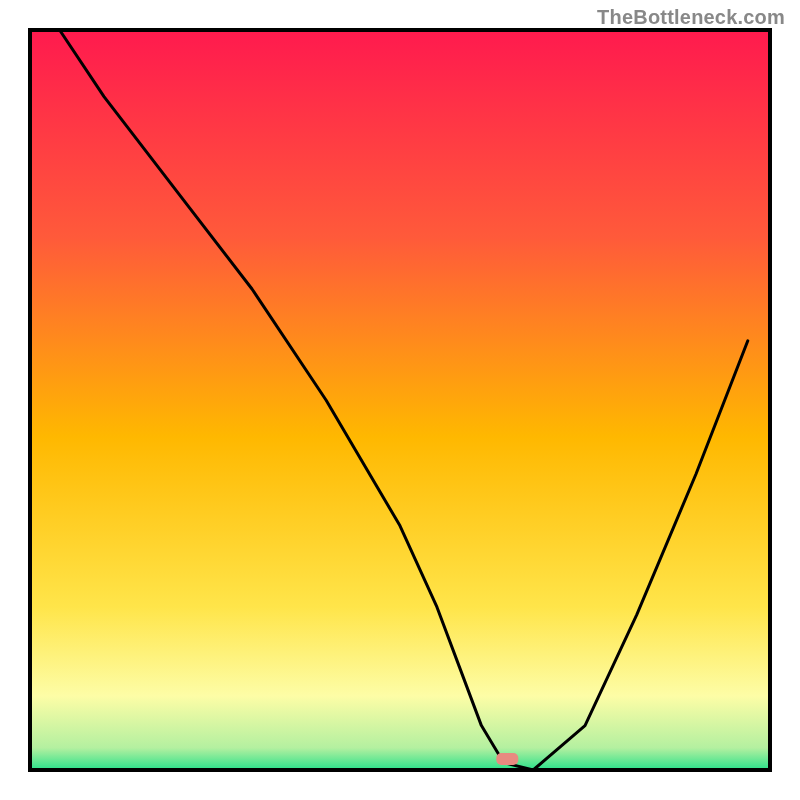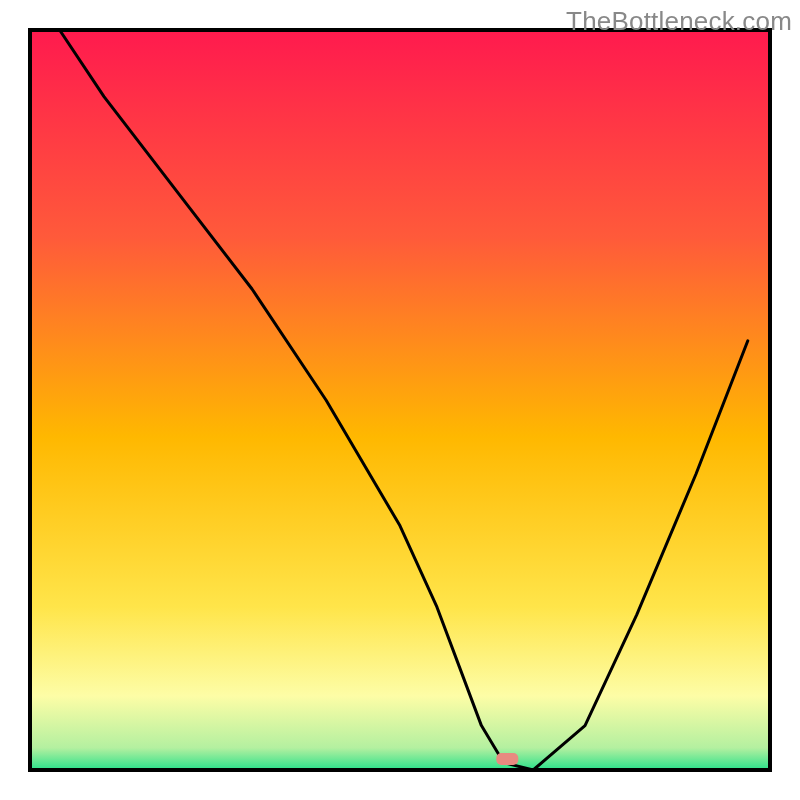--- a/index.html
+++ b/index.html
@@ -11,24 +11,24 @@
     font-family: Arial, sans-serif;
   }
   .container {
     position: relative;
     width: 800px;
     height: 800px;
   }
   .watermark {
     position: absolute;
     top: 6px;
-    right: 8px;
+    right: 15px;
     color: #888;
-    font-size: 26px;
-    font-weight: 400;
+    font-size: 20px;
+    font-weight: 700;
     letter-spacing: 0.2px;
     z-index: 10;
   }
   svg {
     display: block;
   }
 </style>
 </head>
 <body>
 

